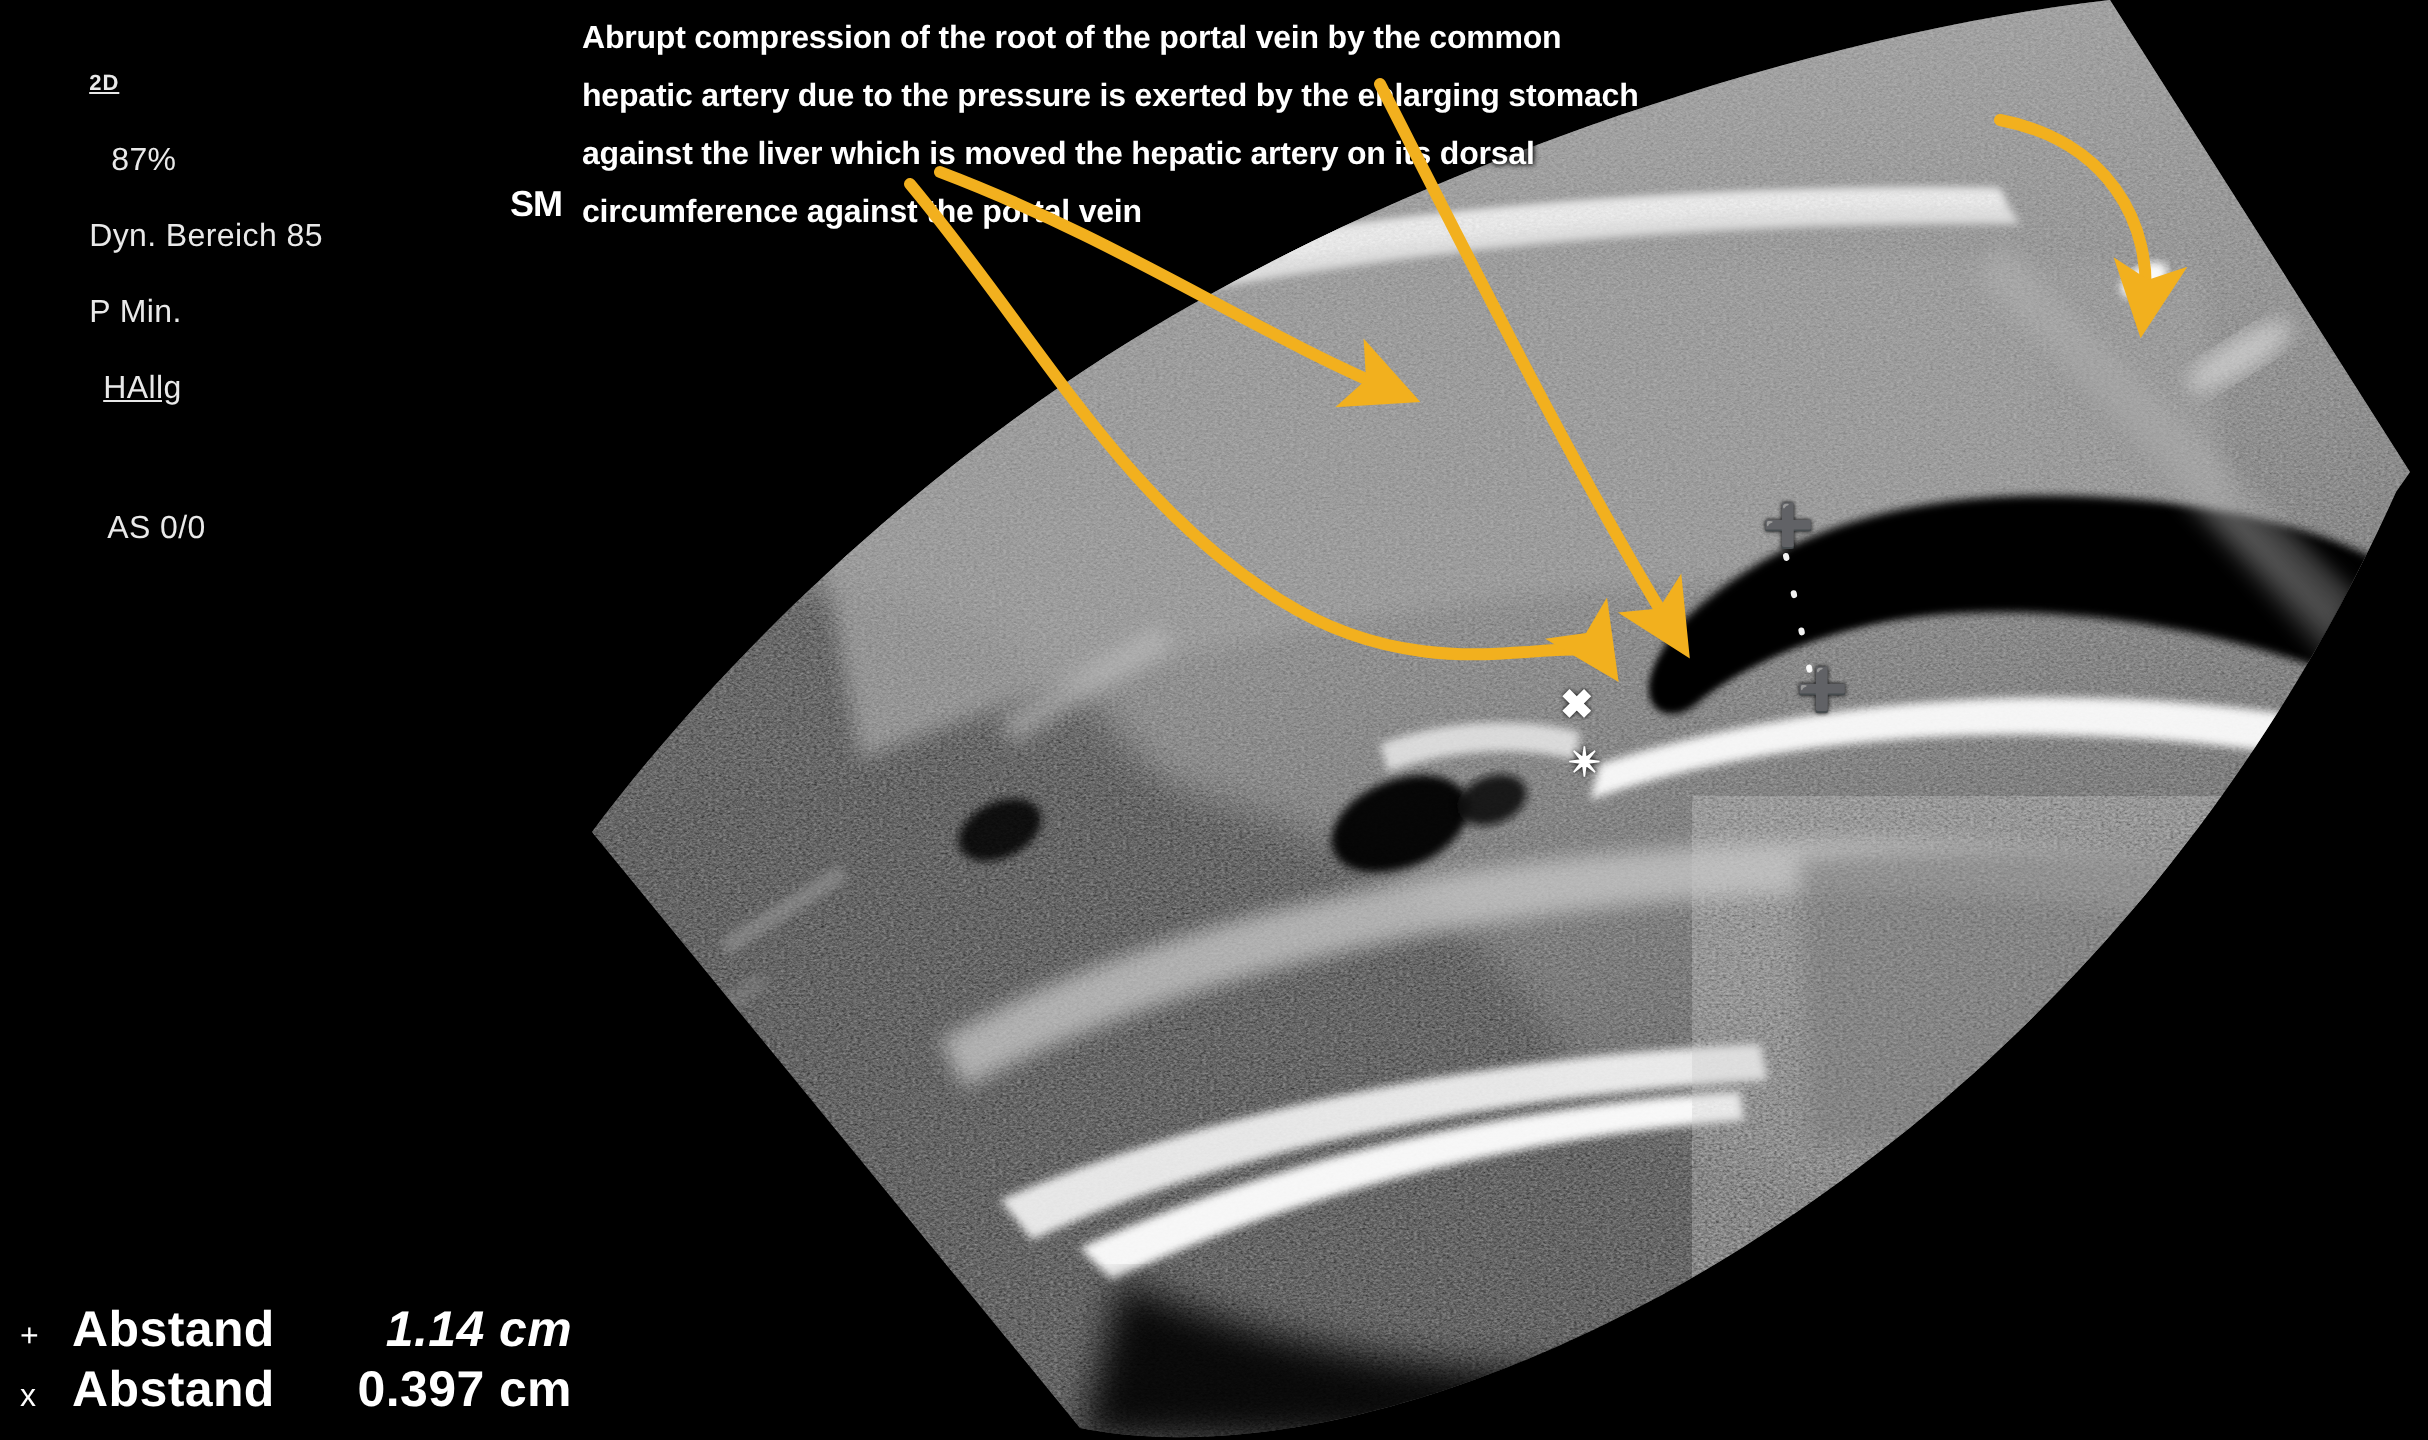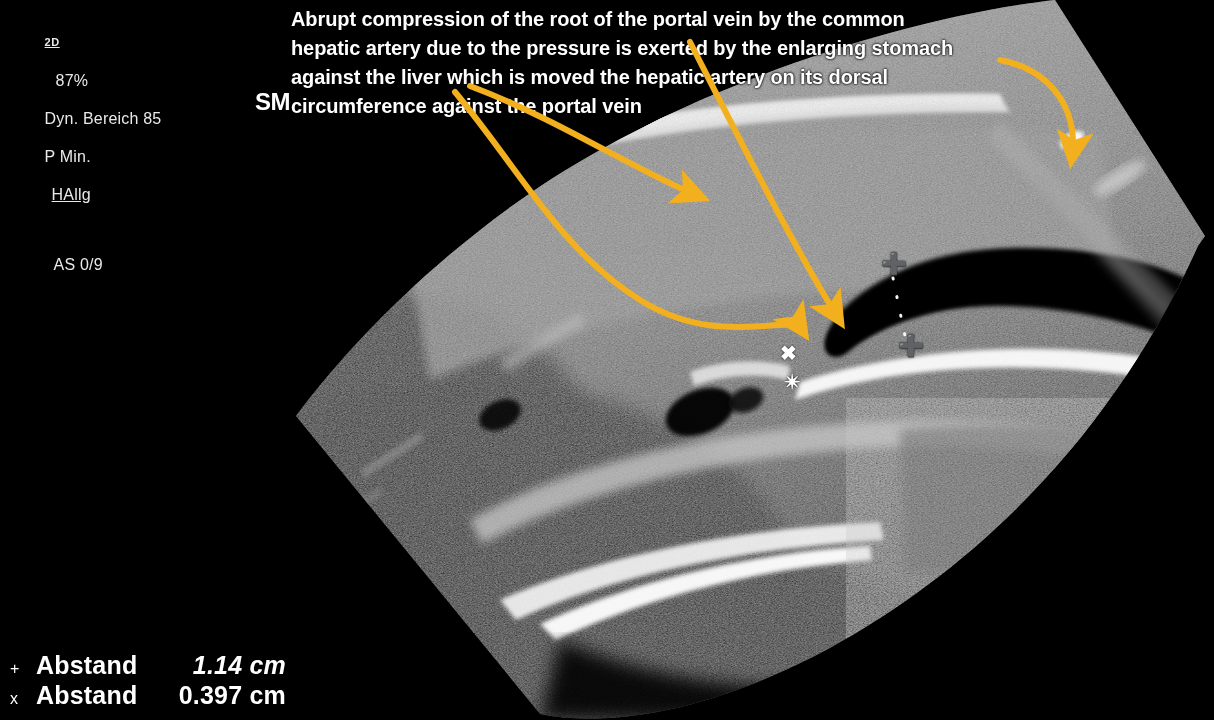--- a/index.html
+++ b/index.html
@@ -50,35 +50,35 @@
   #param-block .as { padding-left: 9px; display:inline-block; }
 
   
   #sm-marker {
     position: absolute;
     left: 255px;
     top: 92px;
     color: #ffffff;
     font-family: "Liberation Sans", sans-serif;
     font-weight: 700;
-    font-size: 24px;
+    font-size: 18px;
     letter-spacing: -0.5px;
     line-height: 20px;
   }
 
   
   #caption {
     position: absolute;
     left: 291px;
     top: 5px;
     width: 742px;
     color: #ffffff;
     font-family: "Liberation Sans", sans-serif;
     font-weight: 700;
-    font-size: 20px;
+    font-size: 16px;
     line-height: 29px;
     letter-spacing: -0.1px;
     text-shadow: 0 0 2px #000, 0 0 3px #000;
   }
   #caption .ln { display: block; white-space: nowrap; }
 
   
   #arrow-layer {
     position: absolute;
     left: 0; top: 0;
@@ -241,21 +241,21 @@
     <line x1="893" y1="278" x2="905" y2="336" stroke="#ffffff" stroke-width="3" stroke-linecap="round" stroke-dasharray="1 18" opacity="0.95"></line>
   </svg>
 
   <div id="param-block">
     <span class="mode">2D</span><br>
     <span class="indent1">87%</span><br>
     <span>Dyn. Bereich 85</span><br>
     <span>P Min.</span><br>
     <span class="indent2">HAllg</span>
     <span class="gap"></span>
-    <span class="as">AS 0/9</span>
+    <span class="as">AS 0/0</span>
   </div>
 
   <div id="sm-marker">SM</div>
 
   <div id="caption">
     <span class="ln">Abrupt compression of the root of the portal vein by the common</span>
     <span class="ln">hepatic artery due to the pressure is exerted by the enlarging stomach</span>
     <span class="ln">against the liver which is moved the hepatic artery on its dorsal</span>
     <span class="ln">circumference against the portal vein</span>
   </div>

